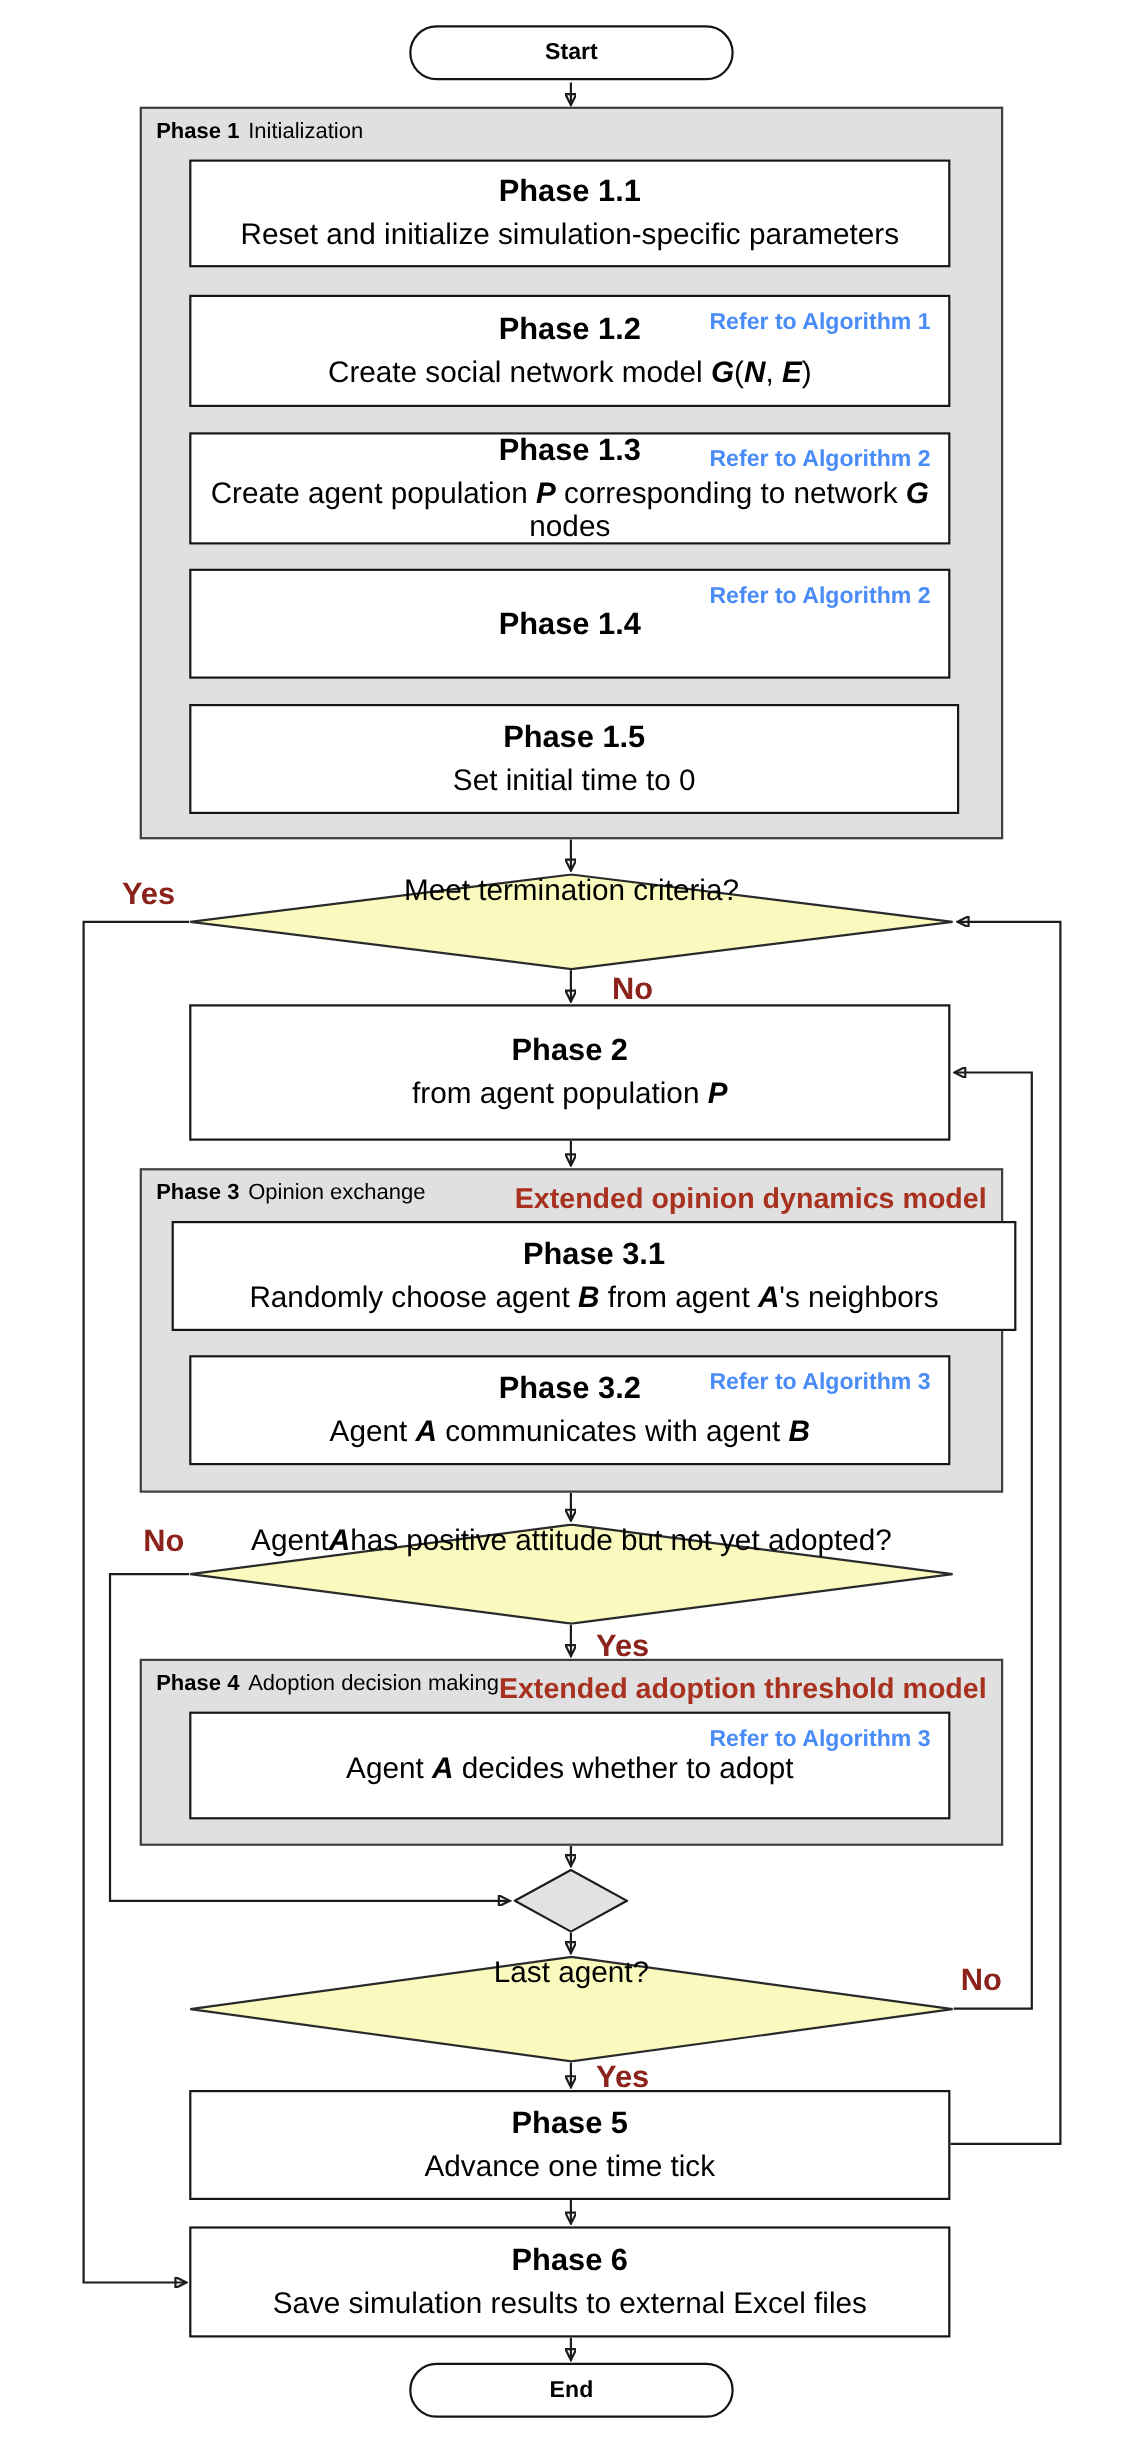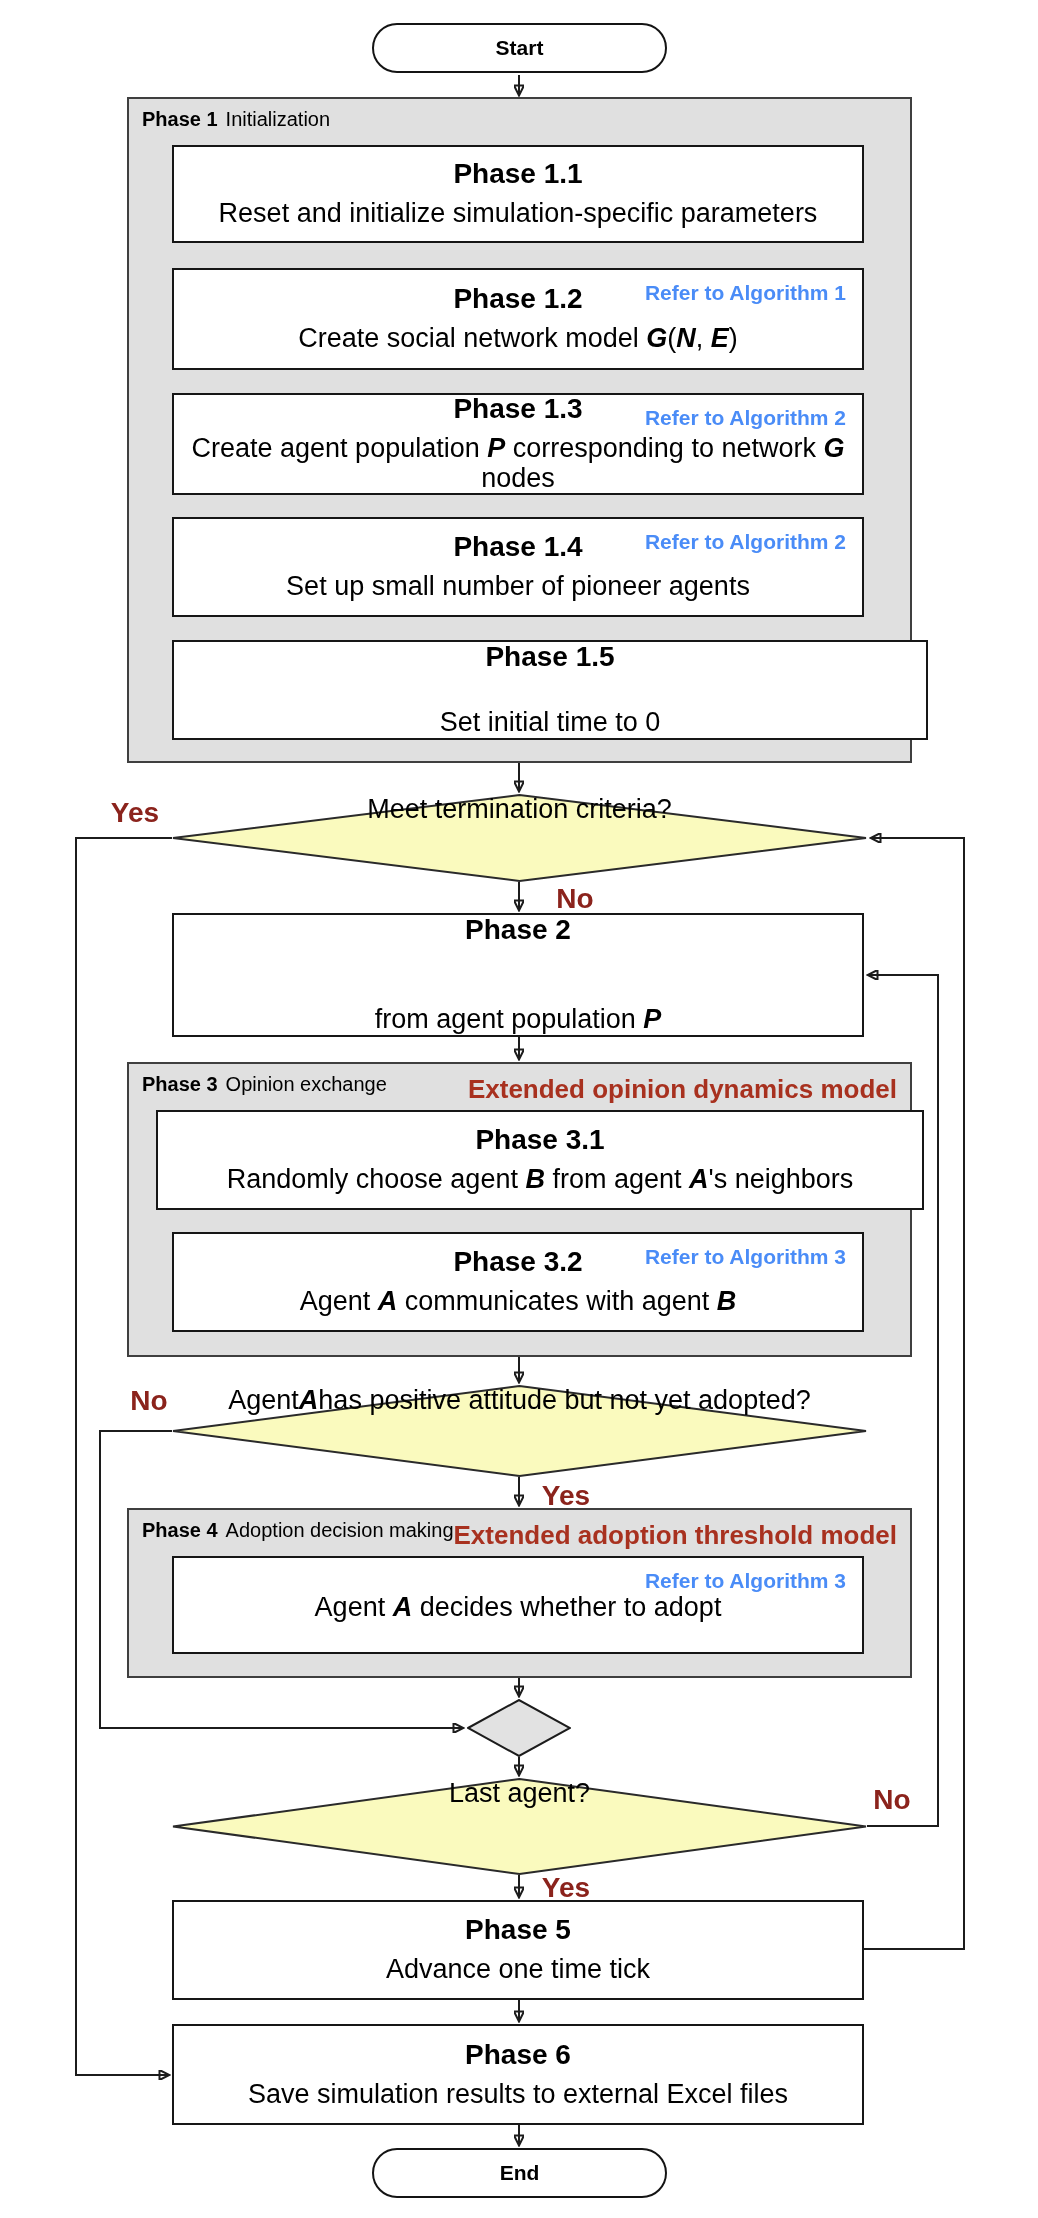--- a/index.html
+++ b/index.html
@@ -101,40 +101,39 @@
 
   <div class="node-box" style="left:172px;top:393px;width:692px;height:102px;">
     <div class="refer">Refer to Algorithm 2</div>
     <div class="box-title">Phase 1.3</div>
     <div class="box-line"><span>Create agent population </span><span class="seg-em">P</span><span> corresponding to network </span><span class="seg-em">G</span><span> nodes</span></div>
   </div>
 
   <div class="node-box" style="left:172px;top:517px;width:692px;height:100px;">
     <div class="refer">Refer to Algorithm 2</div>
     <div class="box-title">Phase 1.4</div>
-    <div class="box-line"><span>Set up small number of pioneer agents</span></div>
-  </div>
-
-  <div class="node-box" style="left:172px;top:640px;width:756px;height:100px;justify-content:space-between;">
+  </div>
+
+  <div class="node-box" style="left:172px;top:640px;width:700px;height:100px;">
     <div class="box-title">Phase 1.5</div>
     <div class="box-line"><span>Set initial time to 0</span></div>
   </div>
 
   <div class="diamond" style="left:172px;top:794px;width:695px;height:88px;">
     <svg viewBox="0 0 695 88" preserveAspectRatio="none">
       <polygon points="1,44 347.5,1 694,44 347.5,87"></polygon>
     </svg>
     <div class="diamond-label">
         <span>Meet termination criteria?</span>
       </div>
   </div>
   <div class="edge-label" style="left:98px;top:797px;">Yes</div>
   <div class="edge-label" style="left:538px;top:883px;">No</div>
 
-  <div class="node-box" style="left:172px;top:913px;width:692px;height:124px;justify-content:space-between;">
+  <div class="node-box" style="left:172px;top:913px;width:692px;height:124px;">
     <div class="box-title">Phase 2</div>
     <div class="box-line"><span>from agent population </span><span class="seg-em">P</span></div>
   </div>
 
   <div class="container" style="left:127px;top:1062px;width:785px;height:295px;">
     <div class="container-header">
       <span class="hb">Phase 3</span><span class="hr">Opinion exchange</span>
     </div>
     <div class="annotation">Extended opinion dynamics model</div>
   </div>

